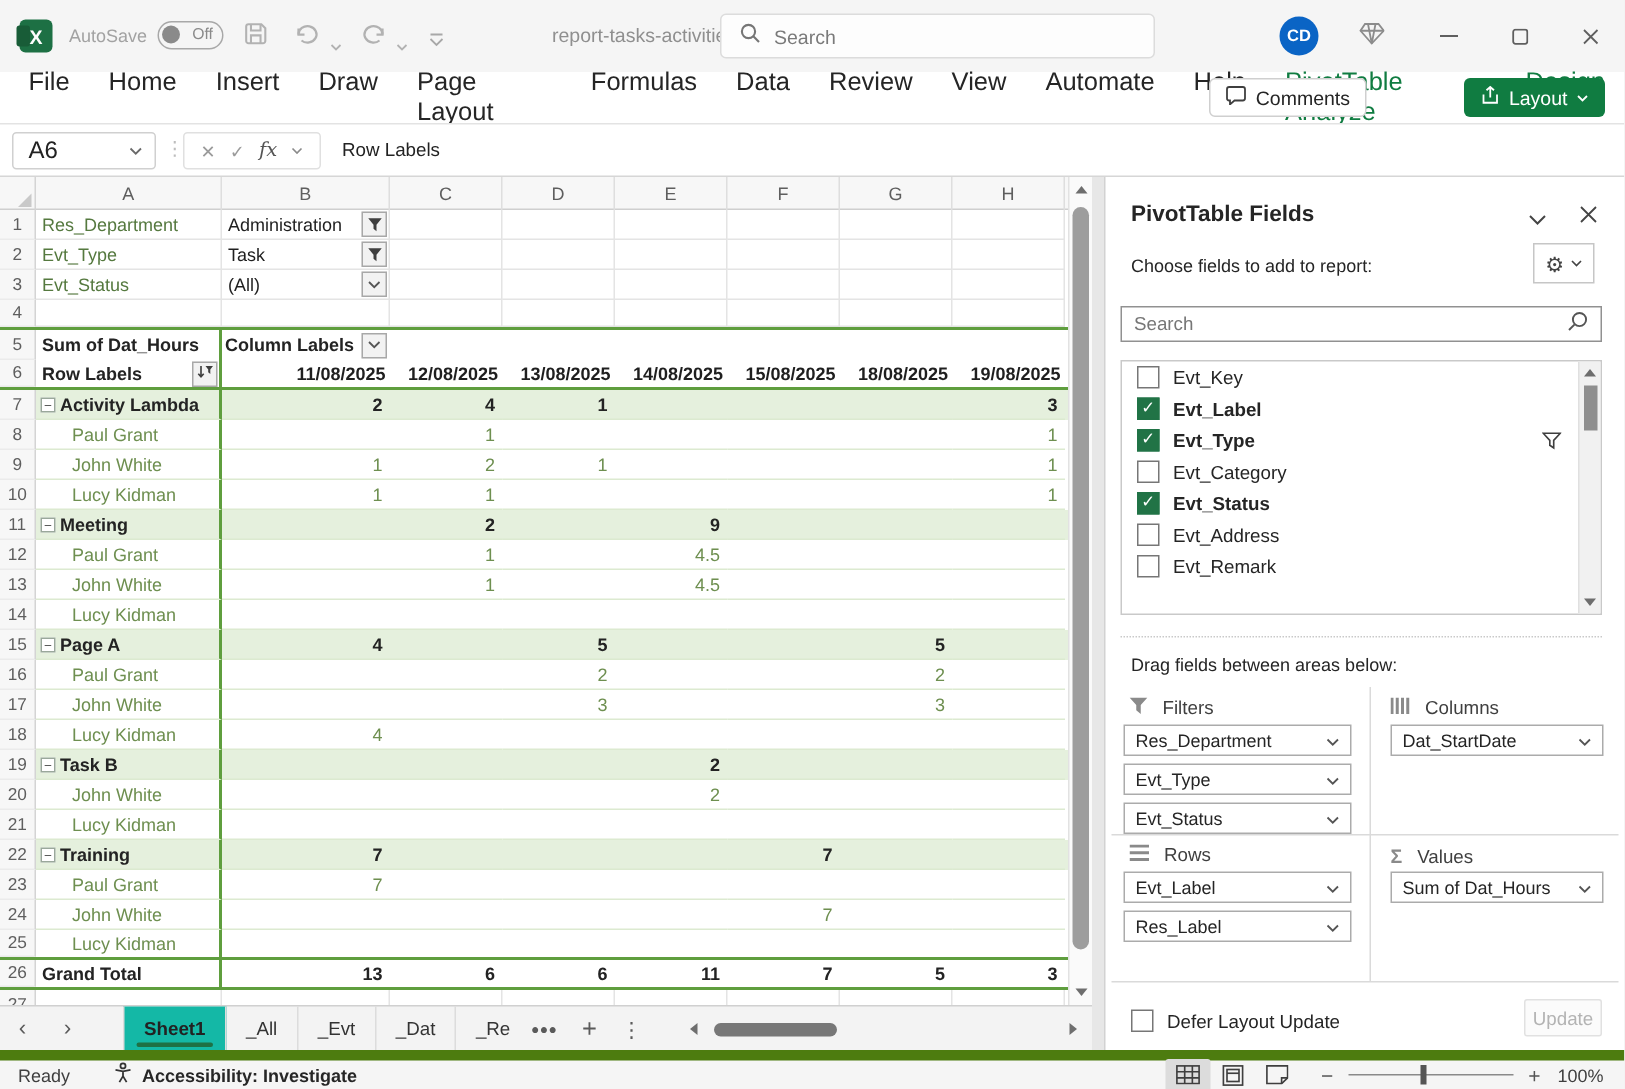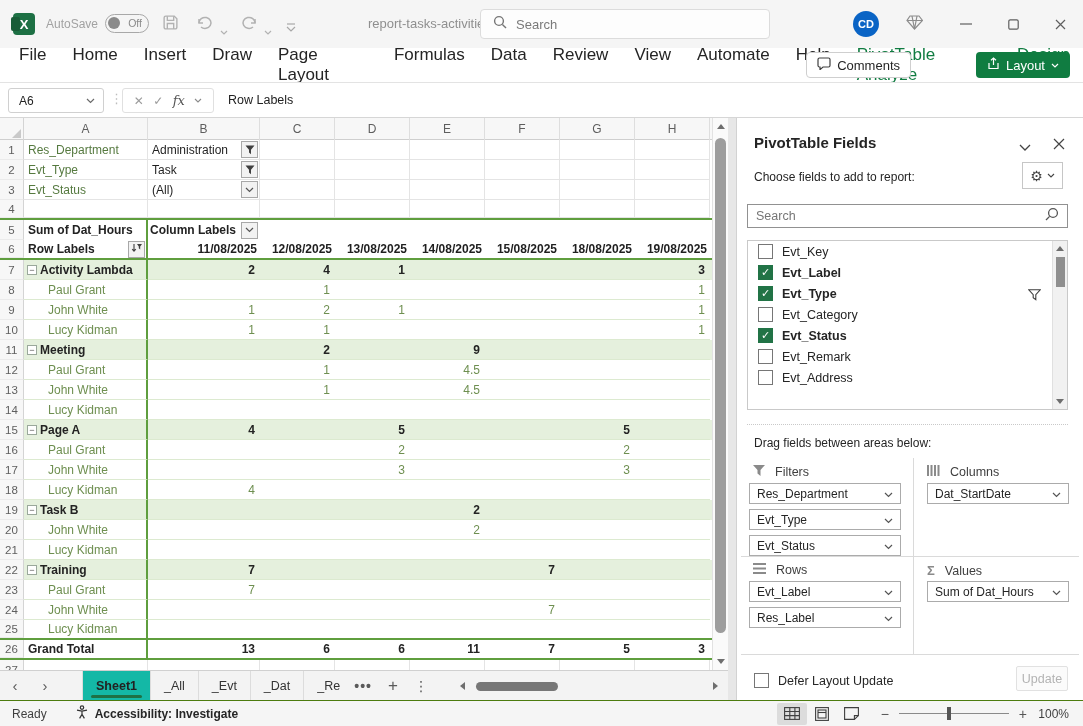--- a/index.html
+++ b/index.html
@@ -28,21 +28,21 @@
   
   .ribbon { position:absolute; left:0; top:48px; width:1083px; height:34px; background:#fff; display:flex; align-items:center; padding-left:6px; }
   .rtab { font-size:17px; color:#252525; padding:0 13px; cursor:default; }
   .rtab.accent { color:#107c41; }
   .comments-btn { position:absolute; right:172px; top:4px; height:26px; border:1px solid #cfcfcf; border-radius:4px; background:#fff; display:flex; align-items:center; gap:6px; padding:0 10px; font-size:13px; color:#252525; }
   .share-btn { position:absolute; right:13px; top:4px; height:26px; border-radius:4px; background:#107c41; display:flex; align-items:center; gap:6px; padding:0 11px; font-size:13px; color:#fff; }
 
   
   .fbar { position:absolute; left:0; top:82px; width:1083px; height:36px; background:#fff; border-top:1px solid #e3e3e3; border-bottom:1px solid #d6d6d6; }
   .namebox { position:absolute; left:8px; top:5px; width:96px; height:25px; border:1px solid #d0d0d0; border-radius:3px; display:flex; align-items:center; }
-  .namebox .nb-val { font-size:12px; color:#222; padding-left:10px; flex:1; }
+  .namebox .nb-val { font-size:16px; color:#222; padding-left:10px; flex:1; }
   .nb-sep { position:absolute; left:110px; top:8px; color:#bdbdbd; font-size:13px; }
   .fx-group { position:absolute; left:122px; top:5px; width:92px; height:25px; border:1px solid #e0e0e0; border-radius:3px; display:flex; align-items:center; justify-content:space-around; padding:0 6px; }
   .fx-x { color:#9b9b9b; font-size:12px; }
   .fx-ck { color:#9b9b9b; font-size:12px; }
   .fx-fx { font-family:"DejaVu Serif", serif; font-style:italic; font-size:13px; color:#555; }
   .fx-val { position:absolute; left:228px; top:10px; font-size:12.5px; color:#222; }
 
   
   .sheet { position:absolute; left:0; top:118px; width:728px; height:552px; background:#fff; overflow:hidden; }
   .colheads { position:absolute; left:0; top:0; width:712px; height:22px; display:flex; background:#f7f7f7; border-bottom:1px solid #cfcfcf; }
@@ -112,21 +112,21 @@
   .nav-ar { width:30px; text-align:center; color:#5a5a5a; font-size:15px; }
   .stab { height:100%; display:flex; align-items:center; padding:0 13px; font-size:12.5px; color:#333; position:relative; border-right:1px solid #dcdcdc; }
   .stab.active { background:#14b8a6; font-weight:bold; color:#222; border-left:1px solid #dcdcdc; }
   .stab.active::after { content:""; position:absolute; left:8px; right:8px; bottom:2px; height:3px; background:#1e7145; border-radius:2px; }
   .stab.clip { max-width:42px; overflow:hidden; border-right:none; }
   .tb-ic { color:#5a5a5a; font-size:14px; padding:0 8px; }
   .hscroll { position:absolute; left:460px; right:10px; top:8px; height:14px; display:flex; align-items:center; }
   .hthumb { position:absolute; left:16px; width:82px; height:9px; background:#777; border-radius:5px; }
 
   
-  .statusbar { position:absolute; left:0; top:700px; width:1083px; height:26px; background:#f5f5f5; border-top:1px solid #4d7c0f; display:flex; align-items:center; }
+  .statusbar { position:absolute; left:0; top:700px; width:1083px; height:26px; background:#f5f5f5; border-top:7px solid #4d7c0f; display:flex; align-items:center; }
   .st-ready { font-size:12px; color:#3f3f3f; margin-left:12px; }
   .st-acc { font-size:12px; font-weight:bold; color:#262626; margin-left:28px; display:flex; align-items:center; gap:6px; }
   .viewbtn { width:30px; height:22px; display:flex; align-items:center; justify-content:center; }
   .viewbtn.sel { background:#dcdcdc; border-radius:2px; }
   .zoomtrack { width:110px; height:1px; background:#8a8a8a; position:relative; margin:0 10px; }
   .zoomthumb { position:absolute; left:48px; top:-6px; width:4px; height:13px; background:#555; }
   .st-zoom { font-size:12px; color:#3f3f3f; width:42px; text-align:right; margin-right:14px; }
   .zoom-pm { font-size:14px; color:#555; }
 </style>
 </head>
@@ -672,25 +672,25 @@
         <div class="fitem">
           <div class="cb"></div>
           <span class="lbl">Evt_Category</span>
         </div>
         <div class="fitem checked">
           <div class="cb on">✓</div>
           <span class="lbl">Evt_Status</span>
         </div>
         <div class="fitem">
           <div class="cb"></div>
-          <span class="lbl">Evt_Remark</span>
+          <span class="lbl">Evt_Address</span>
         </div>
         <div class="fitem">
           <div class="cb"></div>
-          <span class="lbl">Evt_Address</span>
+          <span class="lbl">Evt_Remark</span>
         </div>
         <div class="flist-scroll">
         <div style="position:absolute;left:3px;top:5px;" class="tri-up"></div>
         <div class="flist-thumb"></div>
         <div style="position:absolute;left:3px;bottom:5px;" class="tri-down"></div>
       </div>
     </div>
     <div class="dotline"></div>
     <div class="p-drag">Drag fields between areas below:</div>
     <div class="areas-vline"></div>

